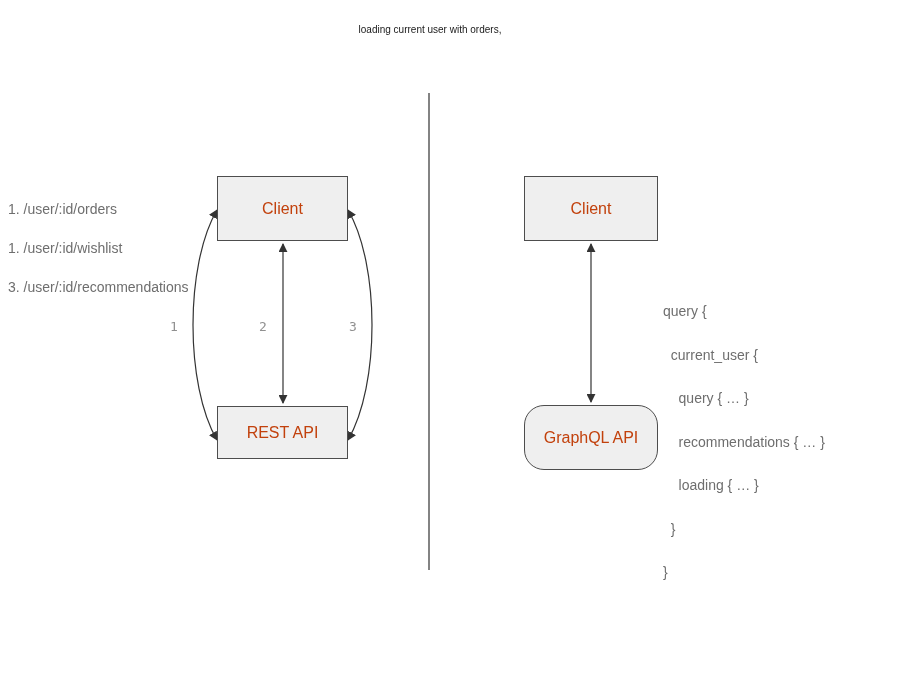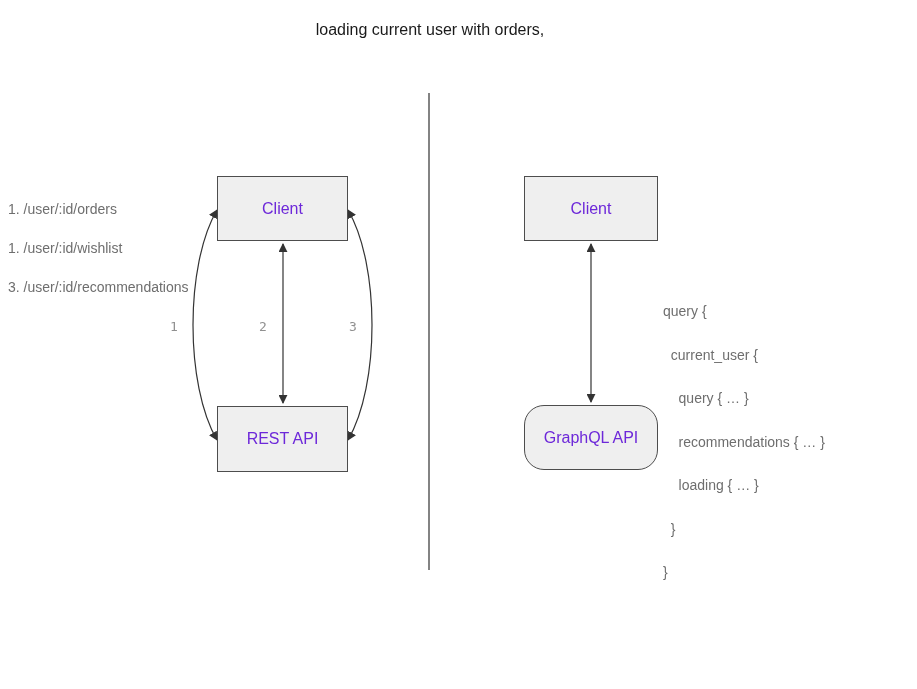--- a/index.html
+++ b/index.html
@@ -8,40 +8,40 @@
     position: relative;
     background: #ffffff;
     font-family: "Liberation Sans", sans-serif;
     overflow: hidden;
   }
   .stage { position: absolute; left: 0; top: 0; width: 917px; height: 689px; }
   .title {
     position: absolute;
     left: 180px; top: 20px; width: 500px;
     text-align: center;
-    font-size: 16px;
+    font-size: 10px;
     line-height: 19px;
     color: #1a1a1a;
   }
   svg.connectors {
     position: absolute; left: 0; top: 0;
     width: 917px; height: 689px;
   }
   .node {
     position: absolute;
     background: #efefef;
     border: 1px solid #4d4d4d;
     display: flex;
     align-items: center;
     justify-content: center;
     font-size: 16px;
-    color: #6d28d9;
+    color: #c2410c;
   }
   .node-client-left  { left: 217px; top: 176px; width: 131px; height: 65px; }
-  .node-rest-api     { left: 217px; top: 406px; width: 131px; height: 66px; }
+  .node-rest-api     { left: 217px; top: 406px; width: 131px; height: 53px; }
   .node-client-right { left: 524px; top: 176px; width: 134px; height: 65px; }
   .node-graphql-api  { left: 524px; top: 405px; width: 134px; height: 65px; border-radius: 20px; }
   .mono {
     font-family: Liberation Sans, sans-serif;
     color: #6e6e6e;
     font-size: 14px;
   }
   .endpoint-list {
     position: absolute;
     left: 8px; top: 177px;

